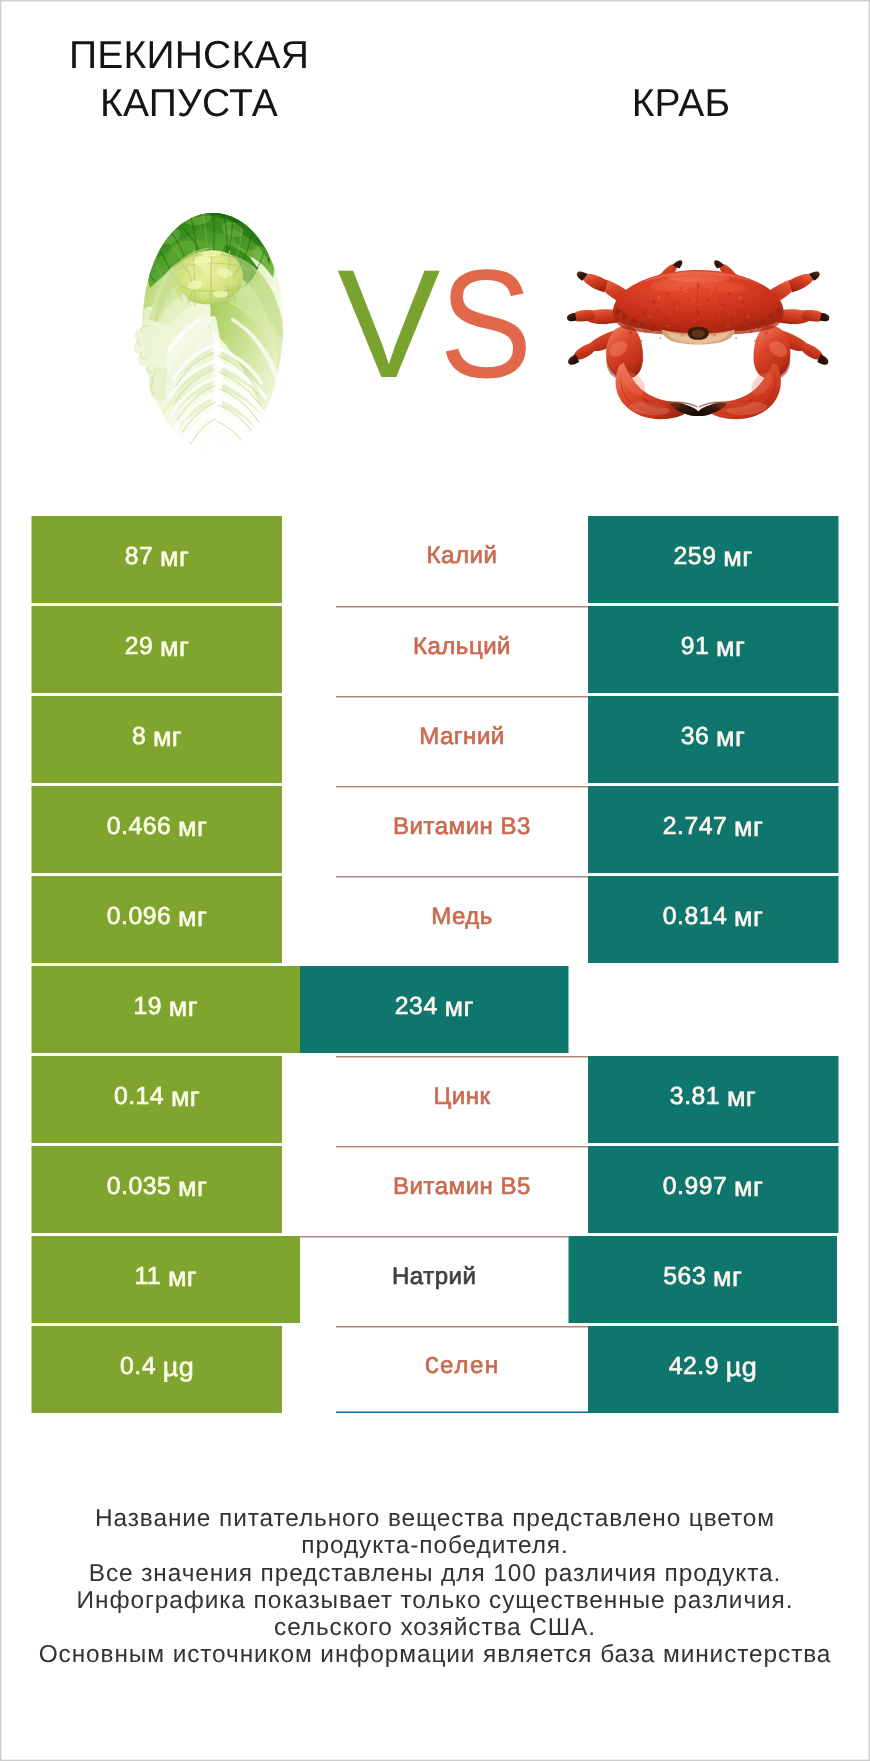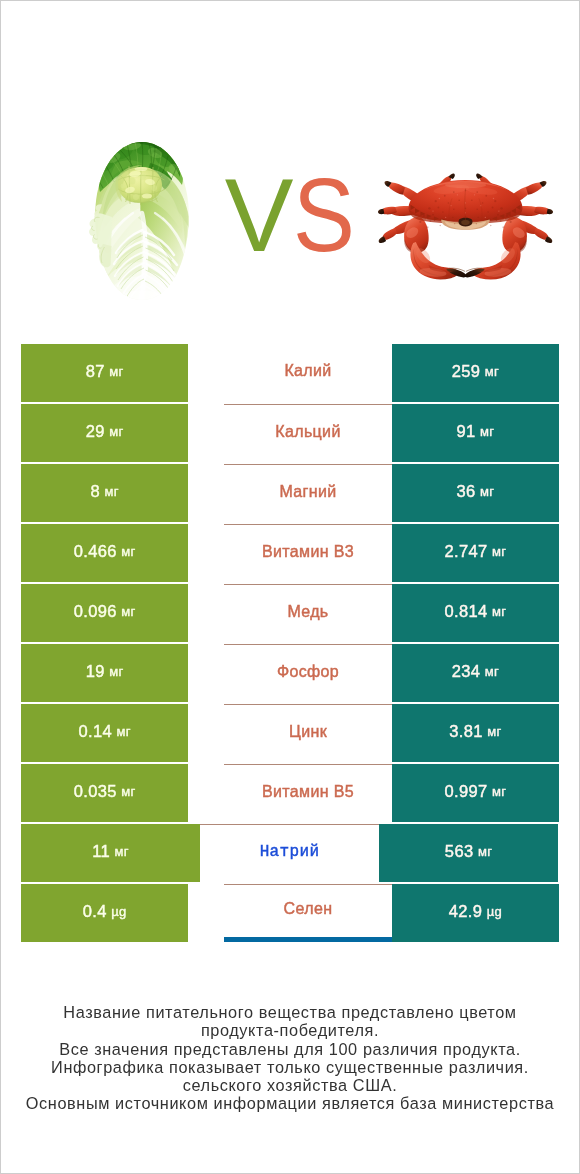--- a/index.html
+++ b/index.html
@@ -22,37 +22,41 @@
   .vs{position:absolute;left:220px;top:159px;width:144px;height:110px;display:flex;align-items:center;justify-content:center;}
   .vs span{font-size:103px;font-weight:400;line-height:1;}
   .vs .g{color:#7aa22f;}
   .vs .o{color:#e2684c;display:inline-block;transform:scaleX(0.90);transform-origin:left center;margin-left:-1px;}
 
   
   .tbl{position:absolute;left:20px;top:343px;width:538px;}
   .row{display:flex;height:60px;}
   .cell{width:179px;height:58px;display:flex;align-items:center;justify-content:center;box-sizing:border-box;line-height:1;padding-bottom:4px;}
   .cell .num{font-size:16.5px;font-weight:normal;-webkit-text-stroke:0.45px currentColor;letter-spacing:.35px;}
-  .cell .unit{font-size:13px;font-weight:normal;-webkit-text-stroke:0.4px currentColor;margin-left:4.5px;letter-spacing:.25px;}
+  .cell .unit{font-size:18px;font-weight:normal;-webkit-text-stroke:0.4px currentColor;margin-left:4.5px;letter-spacing:.25px;}
   .cL{background:#80a52f;color:#fbfee9;}
   .cR{background:#0f766e;color:#fff6ef;}
   .cM{background:#fff;font-size:16px;font-weight:normal;-webkit-text-stroke:0.45px currentColor;letter-spacing:.35px;border-top:1px solid #b08878;}
   .row:first-child .cM{border-top:none;}
-  .row:last-child .cM{border-bottom:5px solid #0369a1;}
-  .winG{color:#1d4ed8;font-family:Liberation Mono, monospace;}
+  .row:last-child .cM{border-bottom:1px solid #0369a1;font-family:Liberation Mono, monospace;}
+  .winG{color:#404040;}
   .winR{color:#cb6a50;margin-left:36px;}
 
   
   .foot{position:absolute;left:0;top:1002px;width:578px;text-align:center;font-size:16.3px;color:#333333;line-height:18.3px;letter-spacing:0.60px;}
 </style>
 </head>
 <body>
 
 <div class="page">
 
+  <div class="titles">
+    <div class="title tLw">ПЕКИНСКАЯ КАПУСТА</div>
+    <div class="title tRw">КРАБ</div>
+  </div>
 
   <div class="hero">
 
     <svg class="prod" style="left:82px;top:137px;" width="118" height="166" viewBox="0 0 236 332">
       <defs>
         <linearGradient id="cabBase" x1="0.08" y1="0.12" x2="0.82" y2="0.95">
           <stop offset="0" stop-color="#b2d063"></stop>
           <stop offset="0.20" stop-color="#cae18f"></stop>
           <stop offset="0.40" stop-color="#dfeeb5"></stop>
           <stop offset="0.58" stop-color="#eef6d6"></stop>
@@ -500,21 +504,20 @@
         <div class="cell cR">
           <span class="num">0.814</span>
           <span class="unit">мг</span>
         </div>
       </div>
       <div class="row">
         <div class="cell cL">
           <span class="num">19</span>
           <span class="unit">мг</span>
         </div>
-        <div class="cell cM winR">Фосфор</div>
         <div class="cell cR">
           <span class="num">234</span>
           <span class="unit">мг</span>
         </div>
       </div>
       <div class="row">
         <div class="cell cL">
           <span class="num">0.14</span>
           <span class="unit">мг</span>
         </div>

